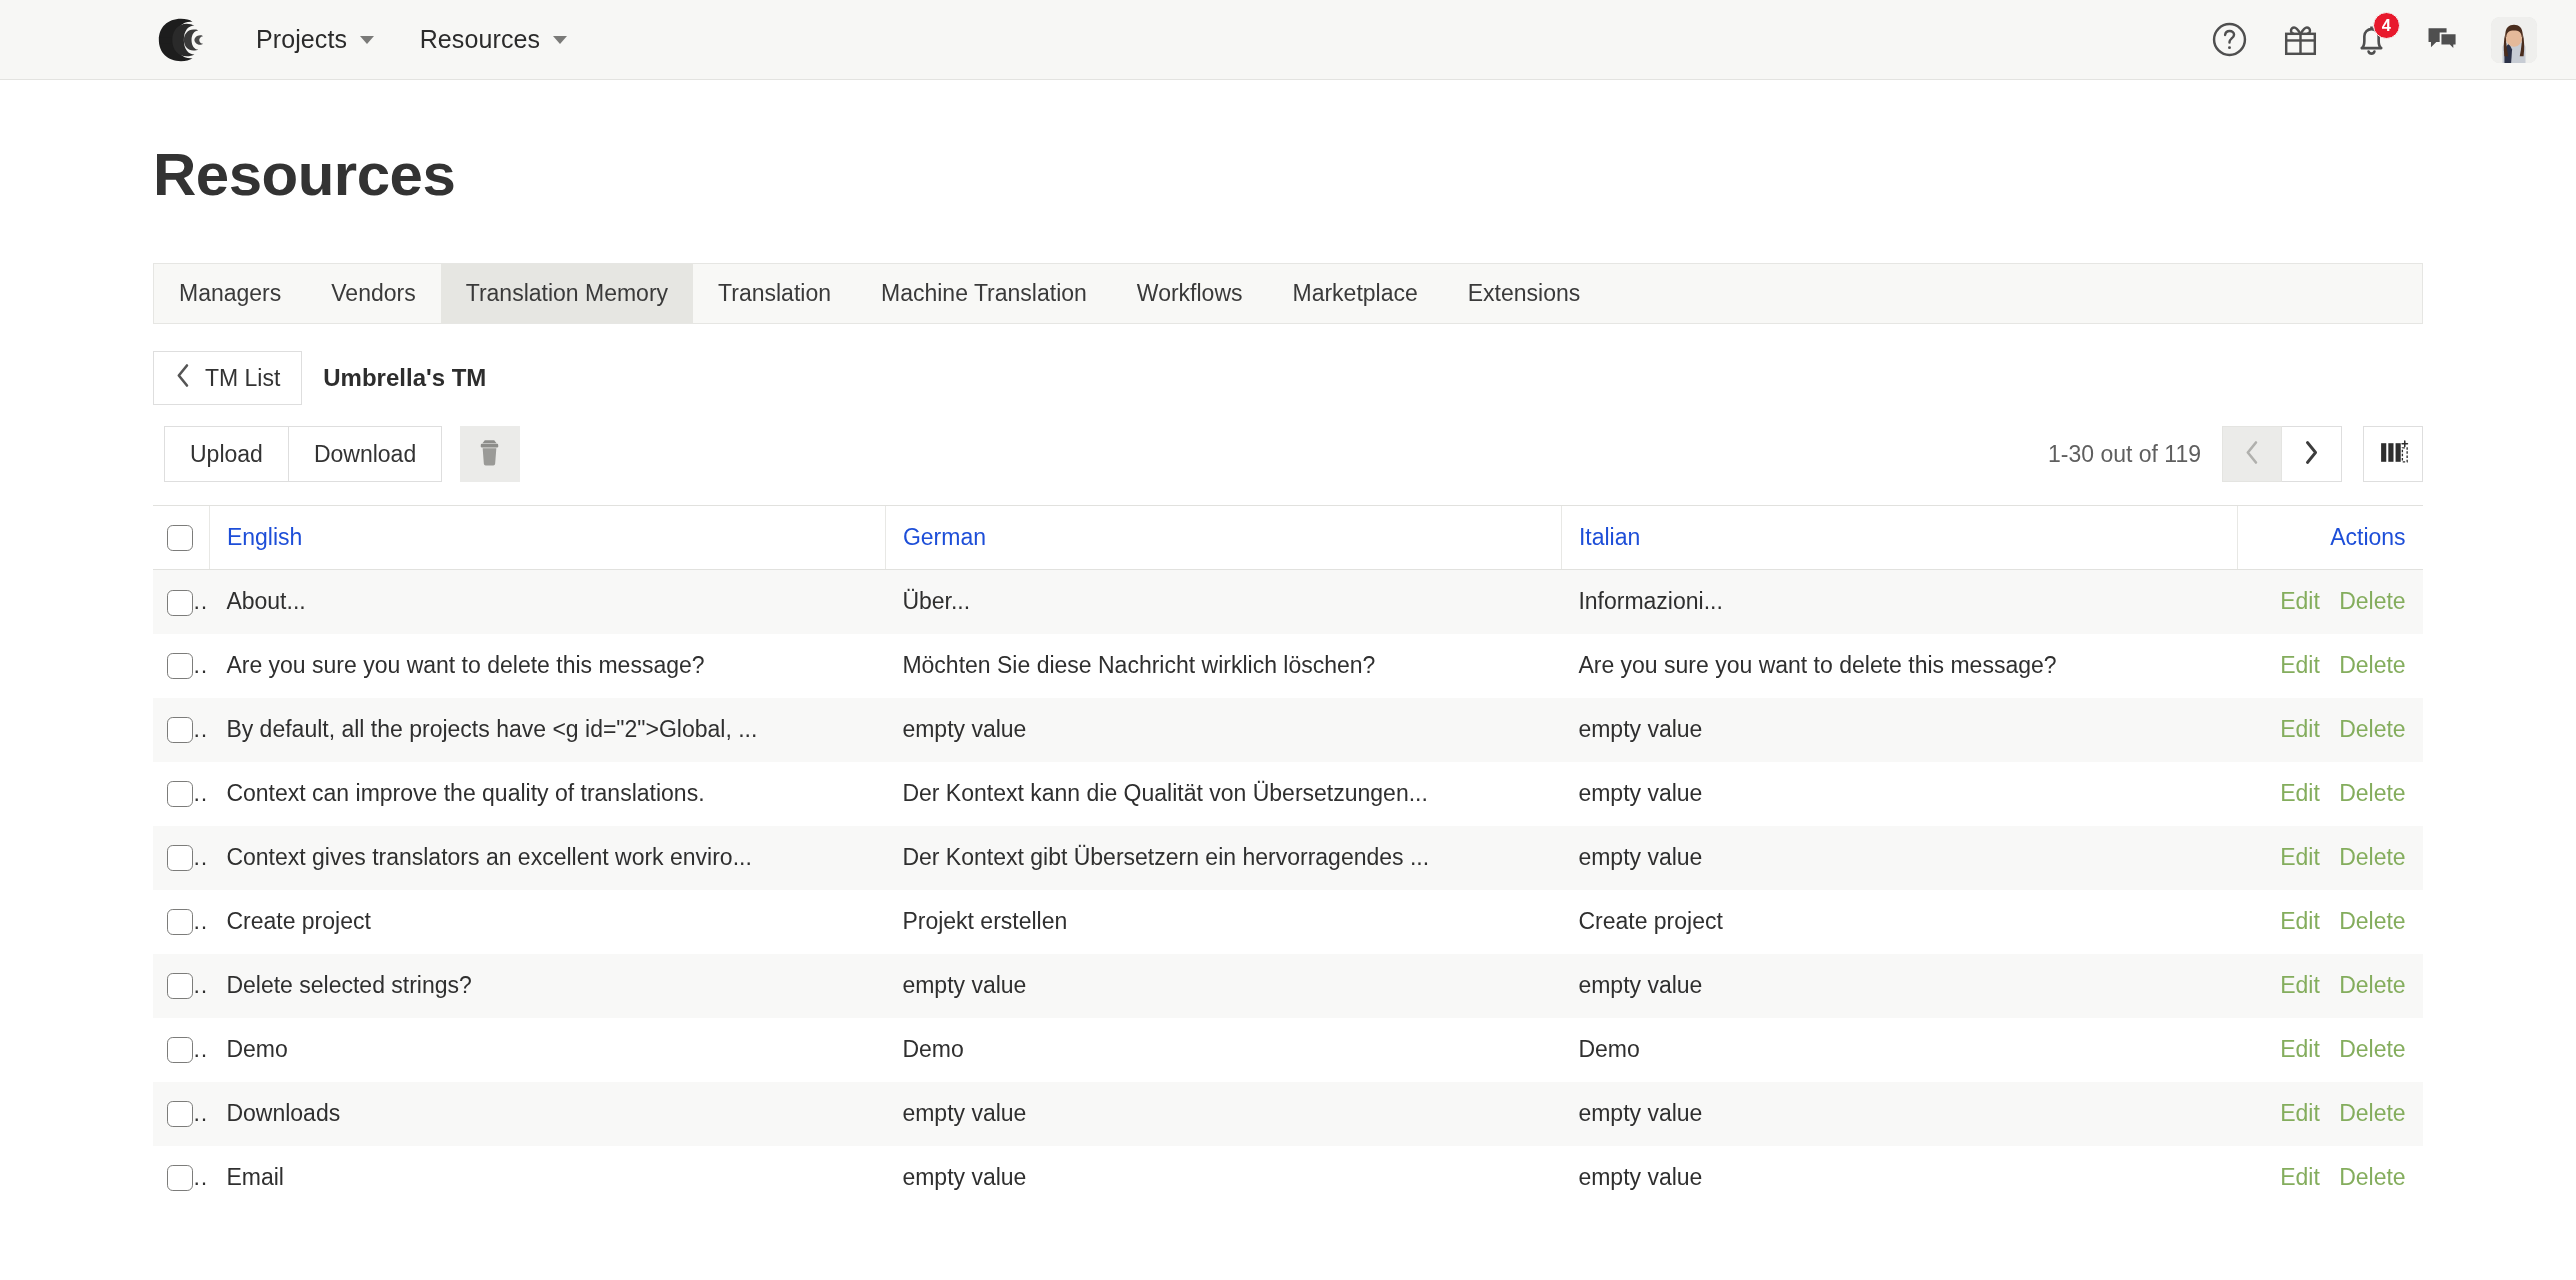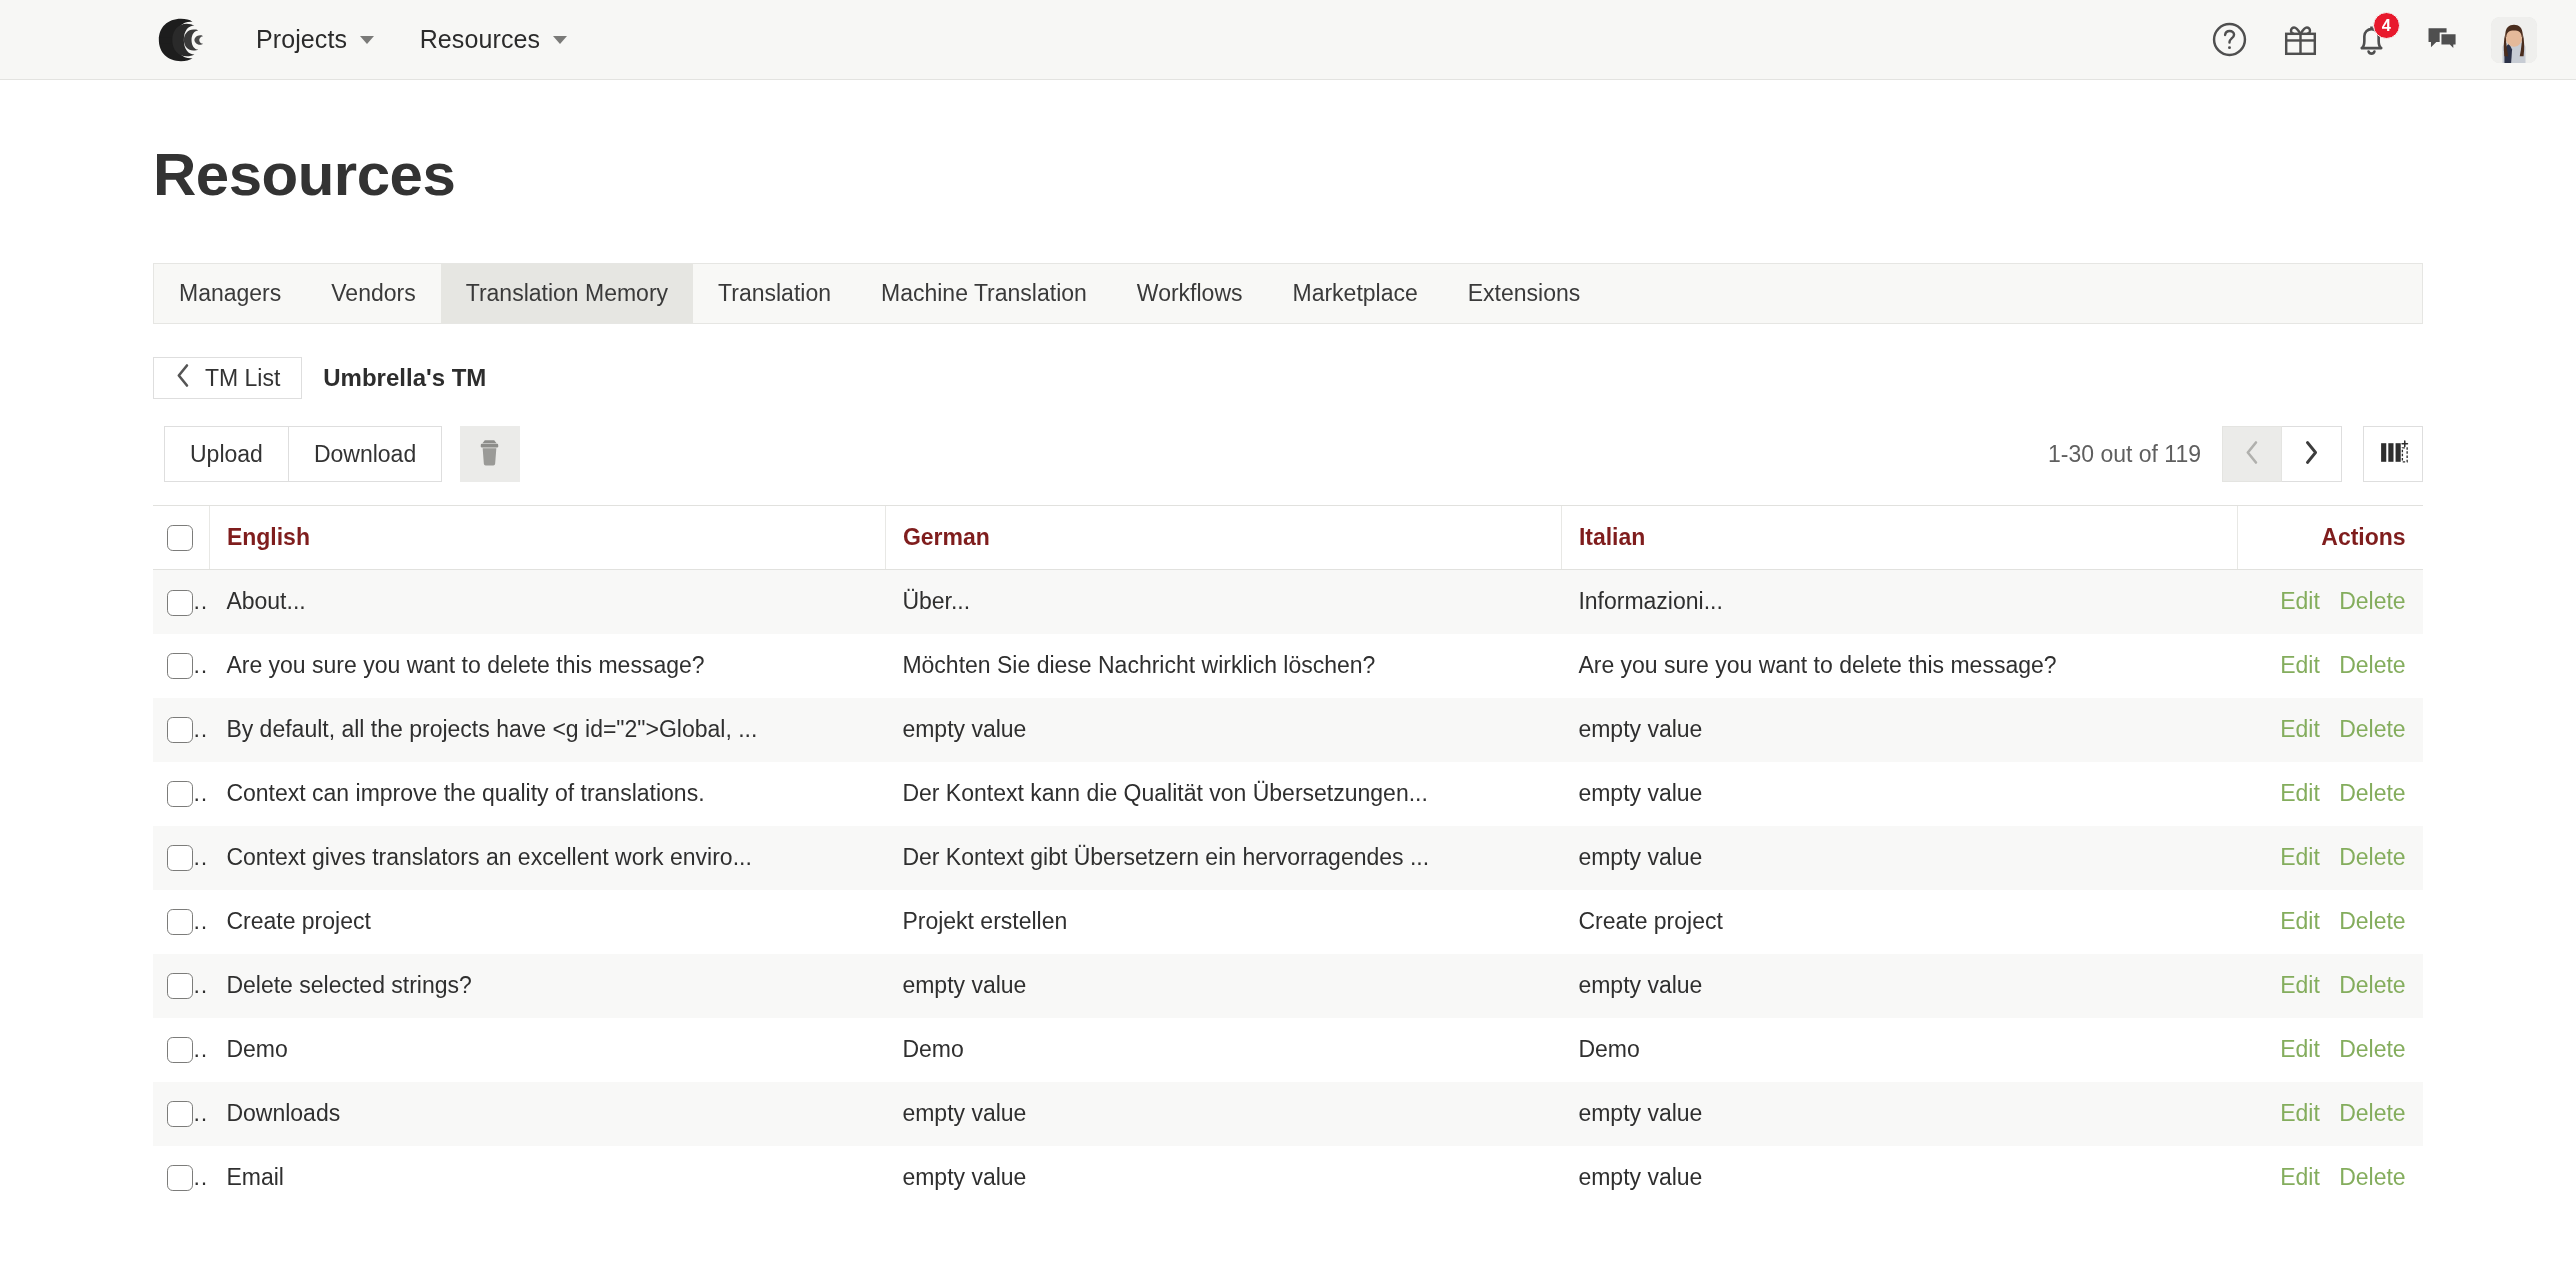--- a/index.html
+++ b/index.html
@@ -97,21 +97,21 @@
   }
   .tab.active { background: #e6e6e2; }
 
   
   .crumbbar {
     margin-top: 27px;
     display: flex; align-items: center; gap: 21px;
     height: 54px;
   }
   .btn-back {
-    height: 42px; min-width: 127px;
+    height: 54px; min-width: 127px;
     border: 1px solid #dedede; background: #fff;
     display: flex; align-items: center; justify-content: center; gap: 13.5px;
     padding: 0 21px; cursor: pointer;
     font-size: 23px; color: #333;
   }
   .chev { display:inline-block; }
   .crumb-current { font-size: 24px; font-weight: bold; color: #2d2d2d; }
 
   
   .toolbar {
@@ -163,22 +163,22 @@
   }
 
   
   table.tm {
     margin-top: 23px;
     width: 100%;
     border-collapse: collapse;
     table-layout: fixed;
   }
   table.tm th {
-    font-weight: bold;
-    font-size: 23px; color: #7f1d1d;
+    font-weight: normal;
+    font-size: 23px; color: #1d4ed8;
     text-align: left;
     height: 64px;
     padding: 0 17.4px;
     border-top: 1px solid #e1e1de;
     border-bottom: 1px solid #e1e1de;
     border-left: 1px solid #e8e8e5;
     background: #fff;
     vertical-align: middle;
   }
   table.tm th.c-check { border-left: none; width: 56px; padding-left: 13.5px; }

